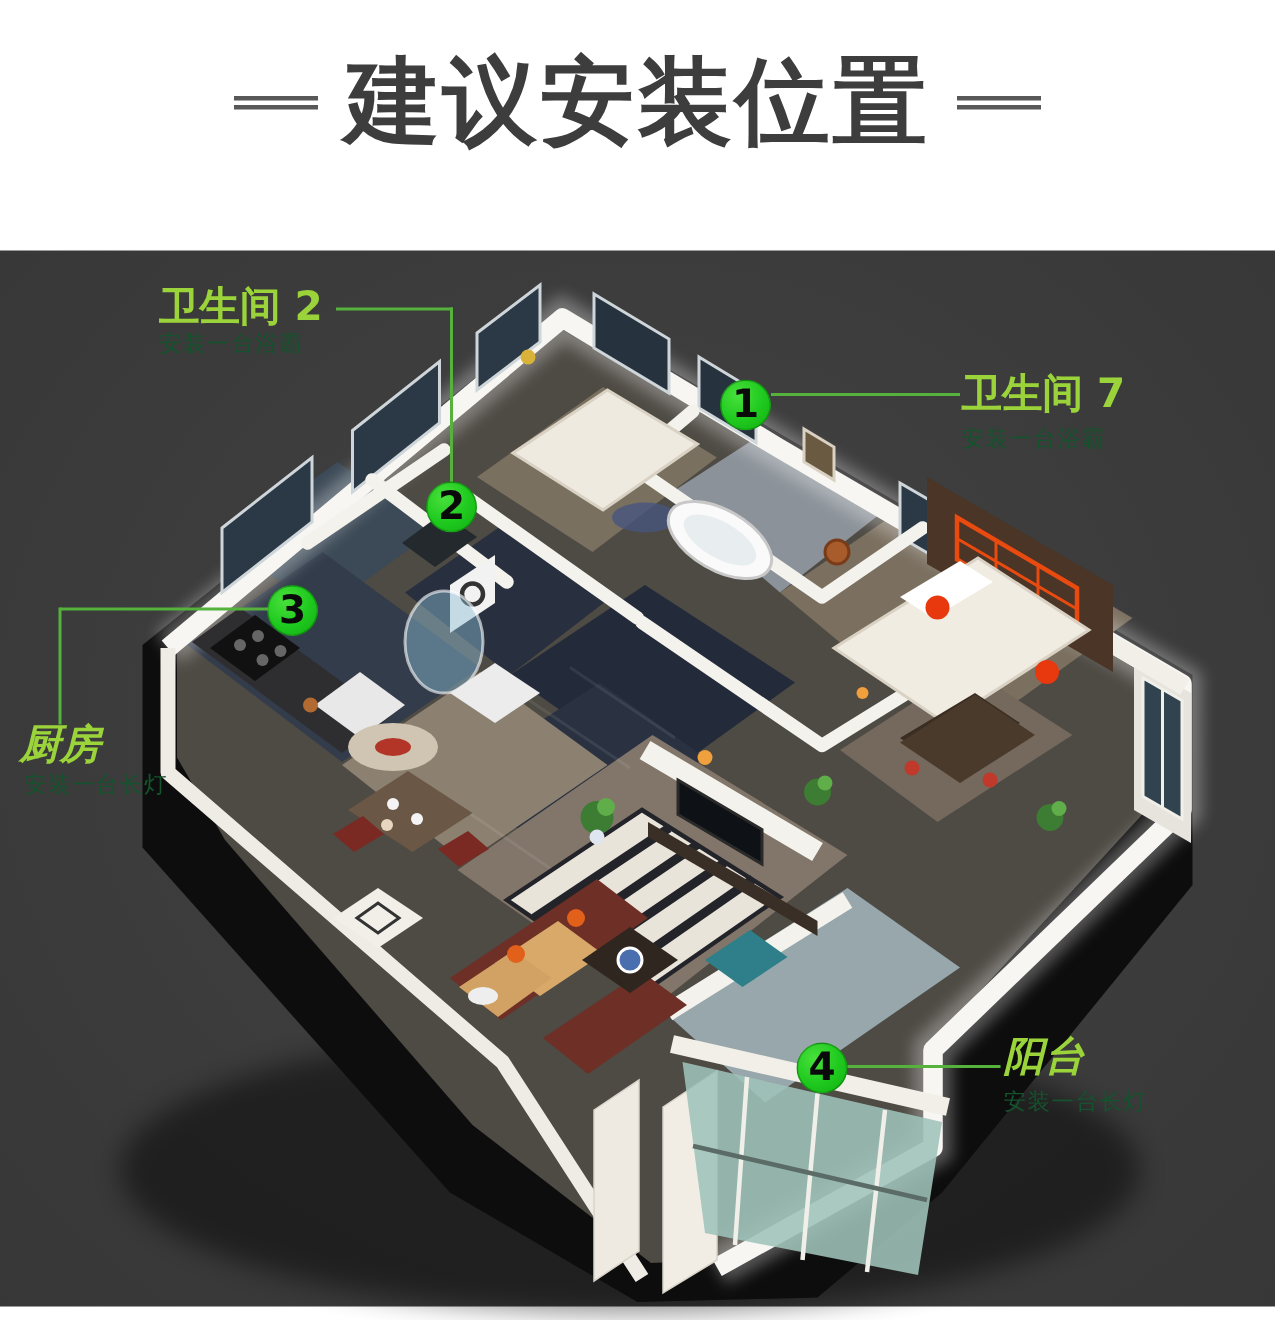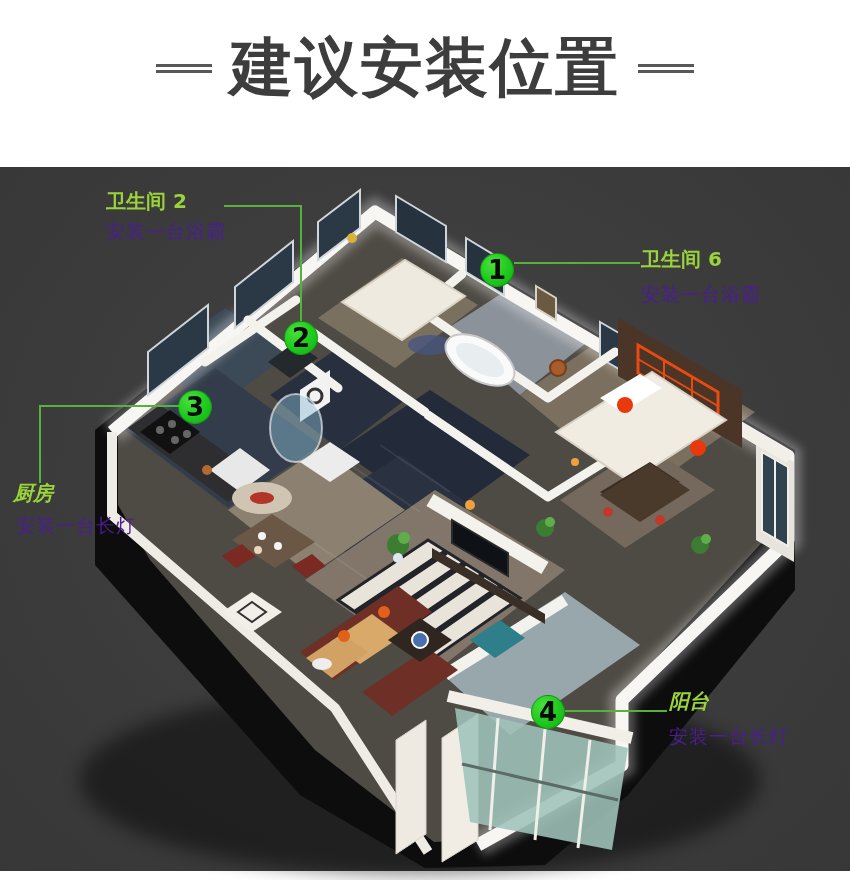--- a/index.html
+++ b/index.html
@@ -15,22 +15,22 @@
          background:radial-gradient(ellipse at 50% 45%, #444444 0%, #3b3b3b 65%, #373737 100%);}
   svg.plan{position:absolute;top:0;left:0;width:850px;height:880px;pointer-events:none;}
   
   .overlay{position:absolute;inset:0;}
   .marker{position:absolute;width:34px;height:34px;border-radius:50%;
           background:radial-gradient(circle at 35% 30%, #49e03c 0%, #1ec91e 55%, #13ae13 100%);
           border:1px solid rgba(0,70,0,.35);box-sizing:border-box;
           display:flex;align-items:center;justify-content:center;}
   .marker span{color:#0a0a0a;font-size:26px;font-weight:900;line-height:1;}
   .lead{position:absolute;background:#55b23c;}
-  .room-label{position:absolute;font-size:20px;font-weight:700;color:#9bd43a;line-height:1.1;white-space:nowrap;}
-  .install-note{position:absolute;font-size:19px;font-weight:400;color:#4c1d95;letter-spacing:1px;line-height:1.15;white-space:nowrap;}
+  .room-label{position:absolute;font-size:27px;font-weight:700;color:#9bd43a;line-height:1.1;white-space:nowrap;}
+  .install-note{position:absolute;font-size:15px;font-weight:400;color:#14532d;letter-spacing:1px;line-height:1.15;white-space:nowrap;}
 </style>
 </head>
 <body>
 
 <div class="page">
 
   <header class="header">
     <span class="deco"></span>
     <h1 class="title">建议安装位置</h1>
     <span class="deco"></span>
@@ -192,21 +192,21 @@
     </g>
   </svg>
 
   <div class="overlay">
 
     <div>
       <div class="marker" style="left:480px;top:253px;">
         <span>1</span>
       </div>
       <div class="lead" style="left:514px;top:262px;width:126px;height:2px;"></div>
-      <div class="room-label" style="left:641px;top:248px;">卫生间 6</div>
+      <div class="room-label" style="left:641px;top:248px;">卫生间 7</div>
       <div class="install-note" style="left:641px;top:284px;">安装一台浴霸</div>
     </div>
 
     <div>
       <div class="room-label" style="left:106px;top:190px;">卫生间 2</div>
       <div class="install-note" style="left:106px;top:221px;">安装一台浴霸</div>
       <div class="lead" style="left:224px;top:205px;width:78px;height:2px;"></div>
       <div class="lead" style="left:300px;top:205px;width:2px;height:117px;"></div>
       <div class="marker" style="left:284px;top:321px;">
         <span>2</span>

